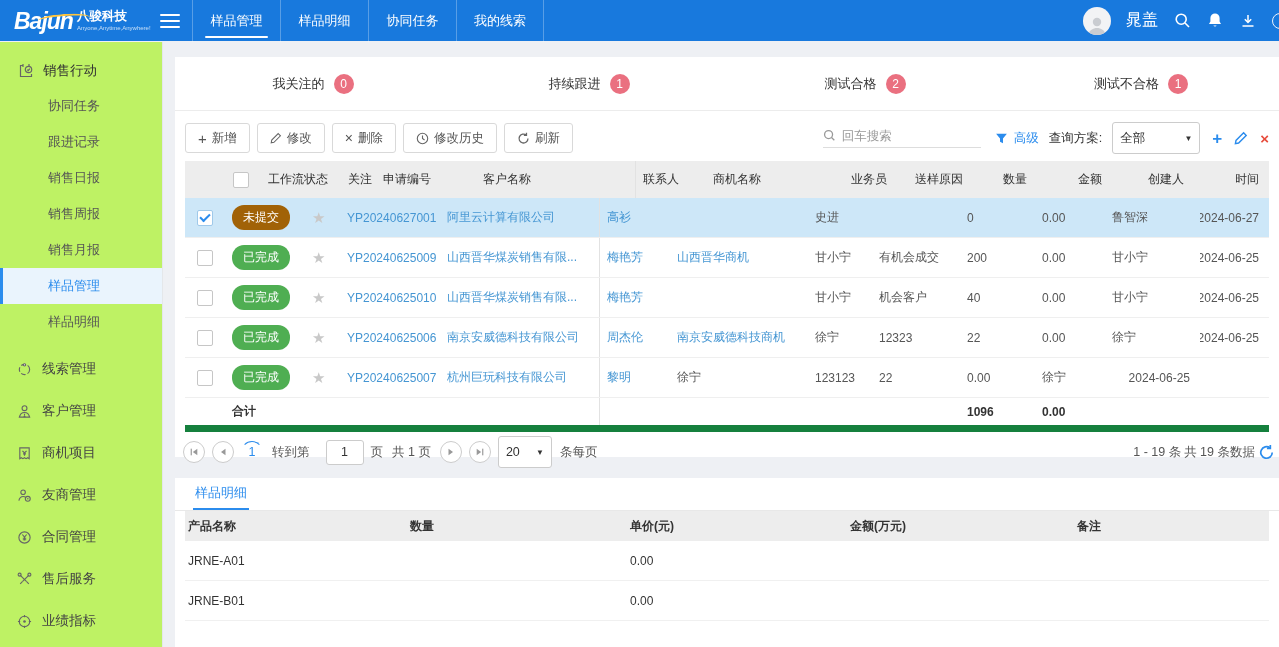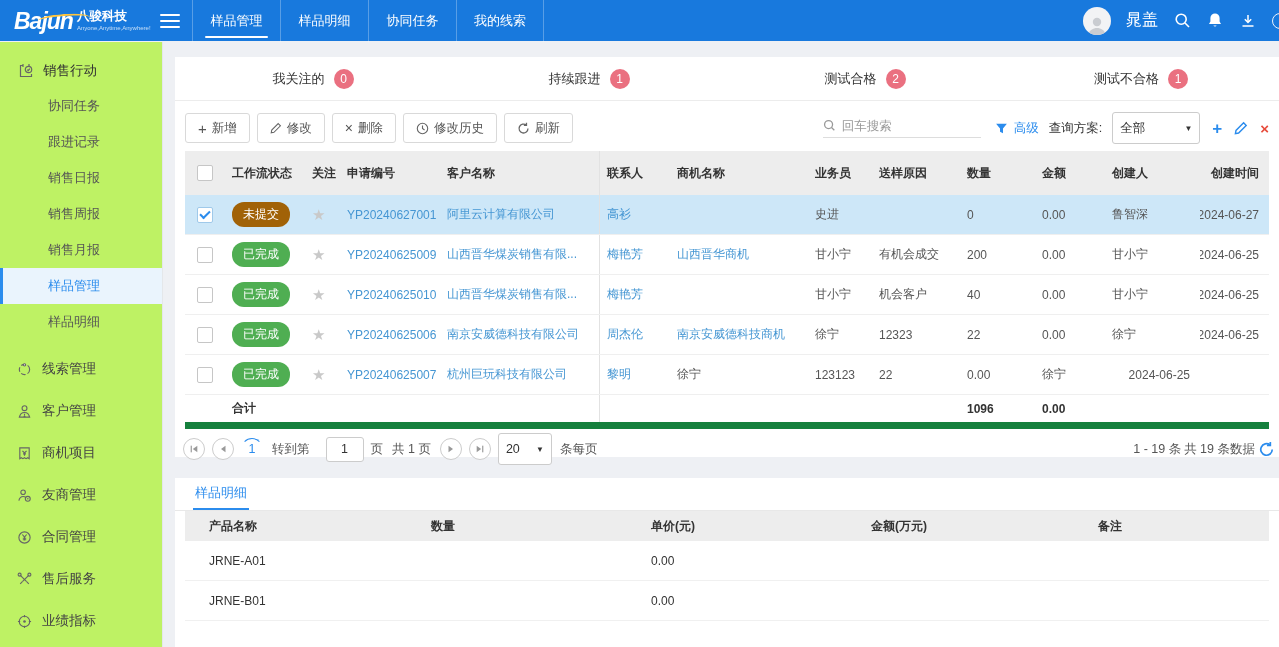--- a/index.html
+++ b/index.html
@@ -29,21 +29,21 @@
   
   .sidebar { position:absolute; top:42px; left:0; width:163px; height:605px; background:#bef264; border-right:1px solid #e4e7ea; }
   .side-header { height:34px; margin-top:12px; display:flex; align-items:center; gap:9px; padding-left:18px; color:#333; font-size:13.5px; cursor:pointer; }
   .side-item { height:36px; line-height:36px; padding-left:45px; font-size:13px; color:#555; cursor:pointer; border-left:3px solid transparent; }
   .side-item.active { background:#eaf4fd; color:#2b8ced; border-left-color:#2b8ced; }
   .modules { margin-top:8px; }
   .module-item { height:42px; display:flex; align-items:center; gap:10px; padding-left:17px; font-size:13.5px; color:#444; cursor:pointer; }
 
   
   .card1 { position:absolute; left:175px; top:57px; width:1104px; height:400px; background:#fff; }
-  .filter-tabs { height:44px; display:flex; border-bottom:1px solid #ececec; }
+  .filter-tabs { height:54px; display:flex; border-bottom:1px solid #ececec; }
   .filter-tab { flex:1; display:flex; align-items:center; justify-content:center; gap:9px; font-size:13px; color:#333; cursor:pointer; }
   .count-badge { min-width:20px; height:20px; border-radius:10px; background:#ea7080; color:#fff; font-size:12px; display:flex; align-items:center; justify-content:center; padding:0 5px; }
 
   .toolbar { height:30px; margin:12px 10px 0; display:flex; align-items:center; font-size:12.5px; }
   .tbtn { height:30px; padding:0 12px; margin-right:7px; border:1px solid #d9d9d9; border-radius:3px; background:#fff; color:#555; display:flex; align-items:center; gap:5px; cursor:pointer; }
   .tbtn .plus { font-size:15px; color:#555; line-height:1; }
   .tbtn .cross { font-size:14px; color:#555; line-height:1; }
   .search-box { margin-left:auto; display:flex; align-items:center; gap:6px; border-bottom:1px solid #ddd; padding-bottom:4px; width:158px; }
   .search-box input { border:none; outline:none; font-size:12.5px; width:125px; color:#555; background:transparent; font-family:inherit; }
   .search-box input::placeholder { color:#999; }
@@ -53,21 +53,21 @@
   .select { border:1px solid #ccc; border-radius:3px; height:32px; display:flex; align-items:center; justify-content:space-between; padding:0 7px; background:#fff; cursor:pointer; color:#333; }
   .plan-select { width:88px; margin-left:4px; }
   .caret { font-size:8px; color:#333; }
   .mini-act { display:flex; align-items:center; gap:12px; margin-left:12px; }
   .act-plus { color:#2b8ced; font-size:17px; font-weight:bold; cursor:pointer; line-height:1; }
   .act-x { color:#e74c3c; font-size:15px; font-weight:bold; cursor:pointer; line-height:1; }
 
   
   .table { margin:8px 10px 0; font-size:12px; }
   .thead, .trow, .total-row { display:grid; grid-template-columns:40px 80px 35px 100px 160px 70px 138px 64px 88px 75px 70px 95px 1fr; align-items:center; }
-  .thead { height:44px; background:#ededed; font-weight:bold; color:#333; }
+  .thead { height:37px; background:#ededed; font-weight:normal; color:#333;padding-left:36px; }
   .trow { height:40px; border-bottom:1px solid #efefef; color:#555; }
   .trow.selected { background:#cde7f8; }
   .td { padding-left:7px; white-space:nowrap; overflow:hidden; height:100%; display:flex; align-items:center; }
   .c-check { justify-content:center; padding-left:0; }
   .c-customer { border-right:1px solid #e2e2e2; }
   .c-created { justify-content:flex-end; padding-right:10px; }
   .link { color:#4596d3; cursor:pointer; }
   .cb { width:16px; height:16px; border:1px solid #c6c6c6; border-radius:2px; background:#fff; display:flex; align-items:center; justify-content:center; cursor:pointer; }
   .cb.checked { border-color:#9fc9ea; }
   .cb.checked::after { content:''; width:8px; height:4px; border-left:2px solid #2b8ced; border-bottom:2px solid #2b8ced; transform:rotate(-45deg) translate(1px,-1px); }
@@ -88,21 +88,21 @@
   .pg-right { margin-left:auto; display:flex; align-items:center; gap:3px; }
 
   
   .card2 { position:absolute; left:175px; top:478px; width:1104px; height:169px; background:#fff; }
   .detail-tabs { height:33px; border-bottom:1px solid #e8e8e8; display:flex; padding-left:18px; }
   .detail-tab { color:#2b8ced; font-size:13px; display:flex; align-items:center; border-bottom:2px solid #2b8ced; padding:0 2px; cursor:pointer; }
   .dtable { margin:0 10px; font-size:12px; }
   .dthead, .dtrow { display:grid; grid-template-columns:222px 220px 220px 227px 1fr; align-items:center; }
   .dthead { height:30px; background:#ededed; font-weight:bold; color:#333; }
   .dtrow { height:40px; border-bottom:1px solid #f0f0f0; color:#333; }
-  .dtd { padding-left:24px; white-space:nowrap; }
+  .dtd { padding-left:3px; white-space:nowrap; }
 </style>
 </head>
 <body>
 
 <div class="navbar">
   <div class="logo">
     <span class="logo-swoosh"></span>
     <span class="logo-main">Bajun</span>
     <span class="logo-side">
       <span class="logo-cn">八骏科技</span>

